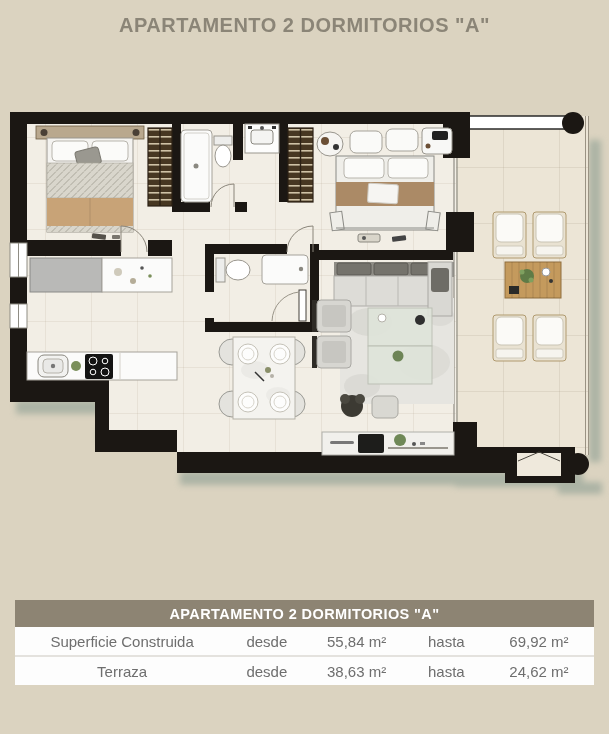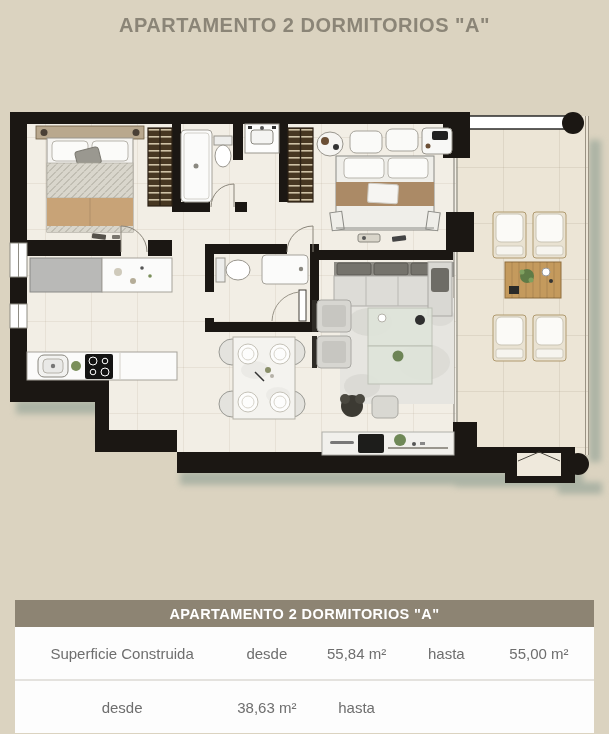--- a/index.html
+++ b/index.html
@@ -17,21 +17,21 @@
   .card{
     position:absolute;left:15px;top:600px;width:579px;
   }
   .card-header{
     height:27px;background:var(--header-bg,#8d8473);
     display:flex;align-items:center;justify-content:center;
     color:var(--header-text,#ffffff);font-size:14.5px;font-weight:bold;
     letter-spacing:.4px;
   }
   .trow{
-    height:52px;background:var(--row-bg,#fdfdfd);
+    height:28px;background:var(--row-bg,#fdfdfd);
     display:grid;grid-template-columns:37% 13% 18% 13% 19%;
     align-items:center;
     color:var(--row-text,#6e6e6e);font-size:15px;
   }
   .trow + .trow{border-top:2px solid var(--divider,#e4e2de);}
   .trow .c{text-align:center;white-space:nowrap;}
 </style>
 </head>
 <body>
 
@@ -372,20 +372,22 @@
 
 <div class="card">
   <div class="card-header">
     <span>APARTAMENTO 2 DORMITORIOS "A"</span>
   </div>
   <div class="trow">
     <span class="c">Superficie Construida</span>
     <span class="c">desde</span>
     <span class="c">55,84 m²</span>
     <span class="c">hasta</span>
-    <span class="c">55,00 m²</span>
+    <span class="c">69,92 m²</span>
   </div>
   <div class="trow">
+    <span class="c">Terraza</span>
     <span class="c">desde</span>
     <span class="c">38,63 m²</span>
     <span class="c">hasta</span>
+    <span class="c">24,62 m²</span>
   </div>
 </div>
 
 </body></html>

